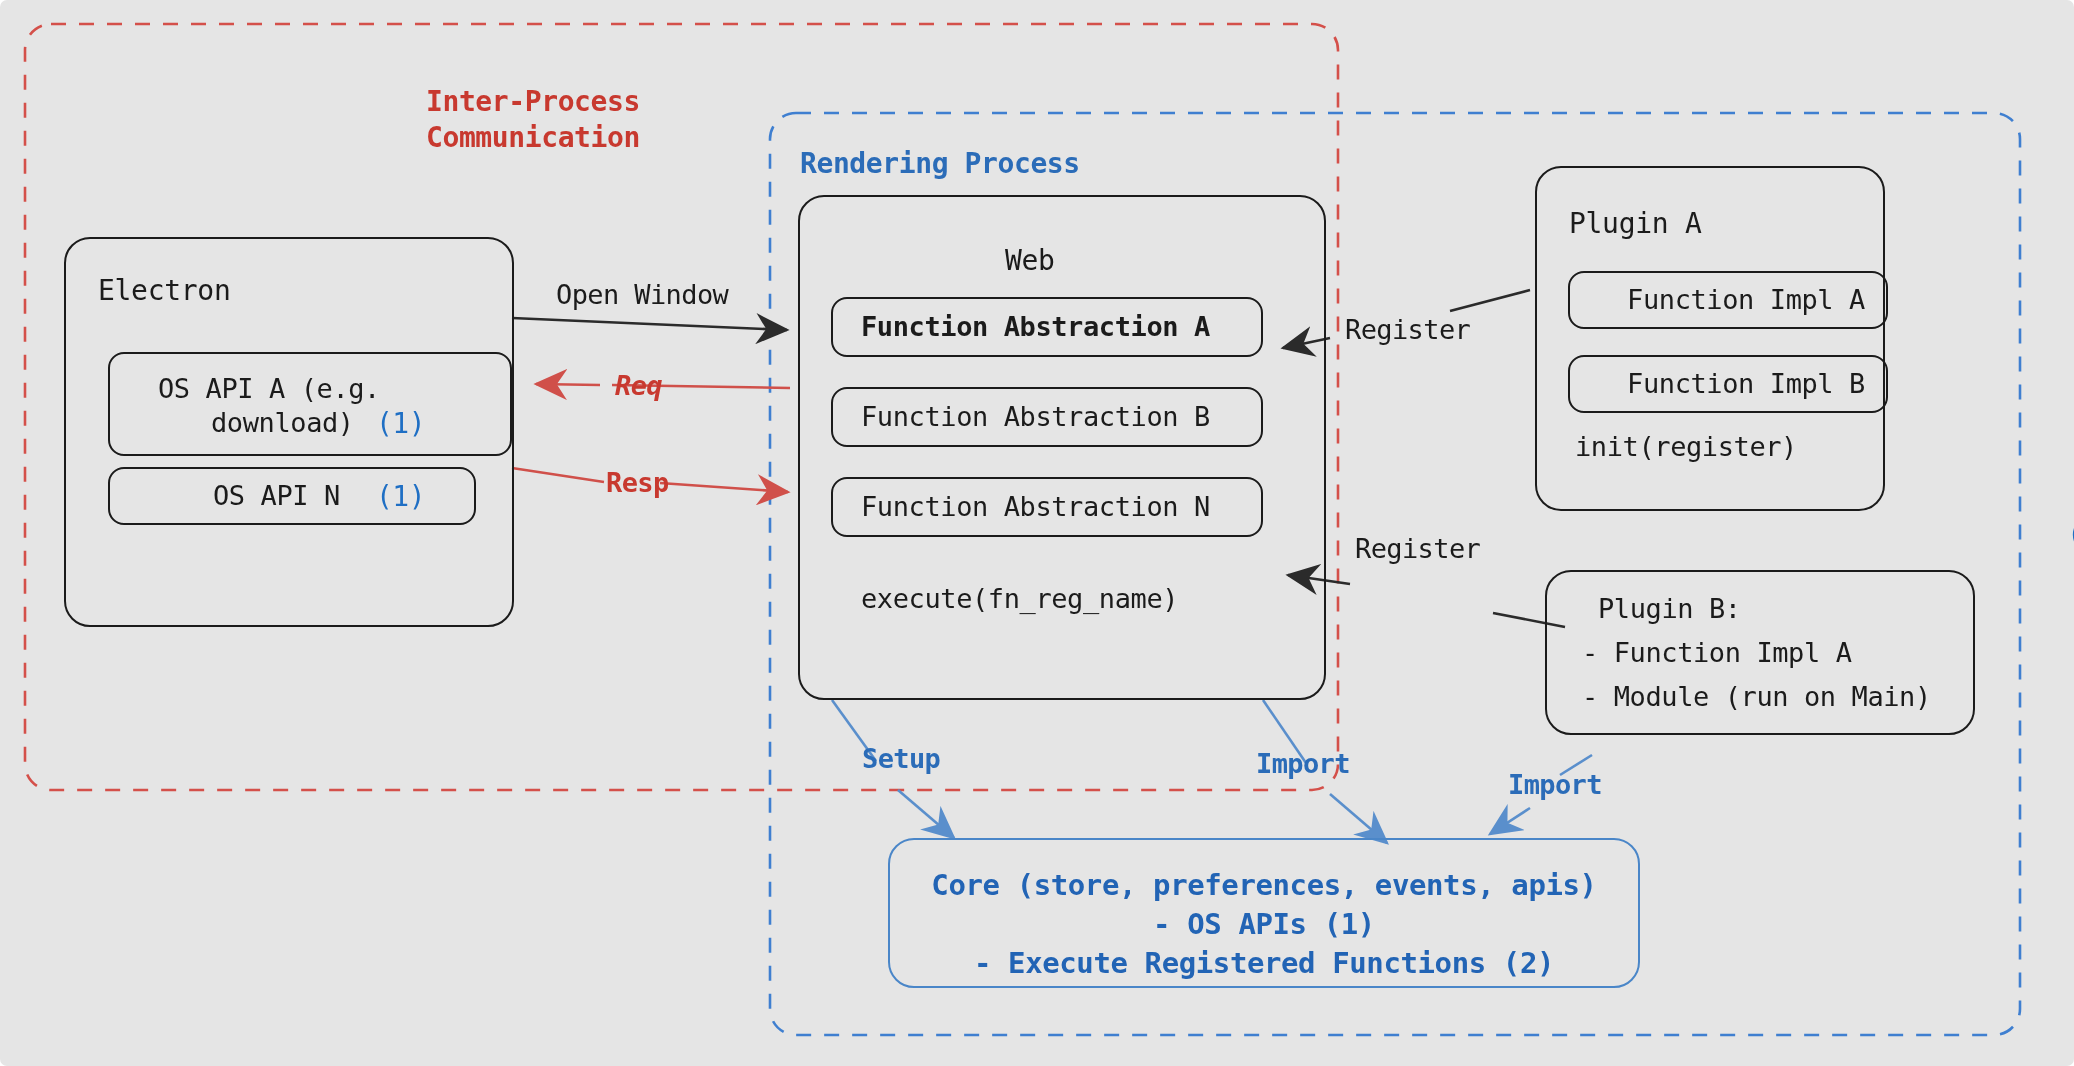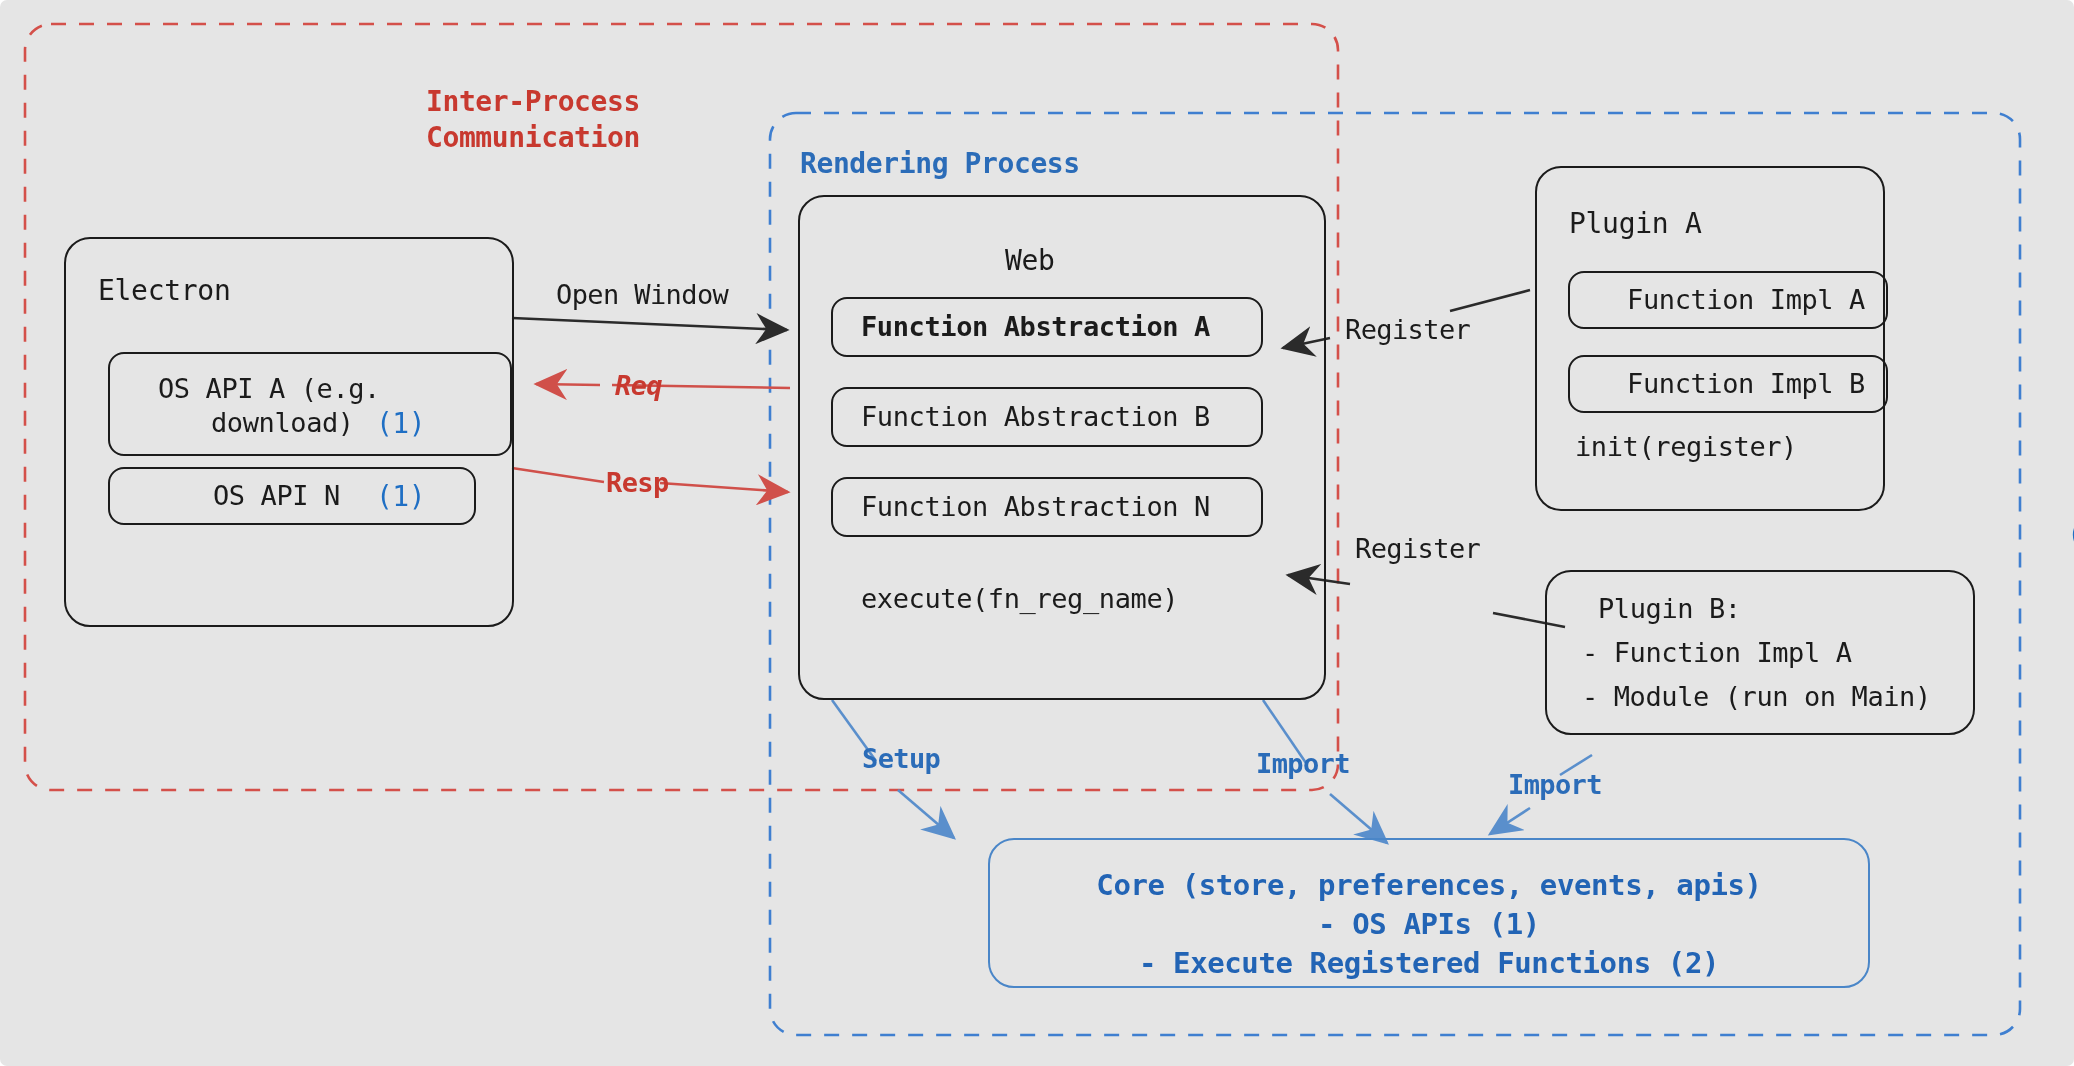--- a/index.html
+++ b/index.html
@@ -197,21 +197,21 @@
 
     <div class="txt lbl-item abs" style="left:38px; top:262px;">init(register)</div>
   </div>
 
   <div class="node rbox" style="left:1545px; top:570px; width:430px; height:165px;">
     <div class="txt lbl-item abs" style="left:51px; top:20px;">Plugin B:</div>
     <div class="txt lbl-item abs" style="left:35px; top:64px;">- Function Impl A</div>
     <div class="txt lbl-item abs" style="left:35px; top:108px;">- Module (run on Main)</div>
   </div>
 
-  <div class="node abs" style="left:988px; top:838px; width:882px; height:150px;
+  <div class="node abs" style="left:888px; top:838px; width:752px; height:150px;
               border:2.8px solid #4a86c8; border-radius:26px;">
     <div class="abs" style="left:0; top:26px; width:100%;">
       <div class="core-txt">Core (store, preferences, events, apis)</div>
       <div class="core-txt">- OS APIs (1)</div>
       <div class="core-txt">- Execute Registered Functions (2)</div>
     </div>
   </div>
 
   <div class="abs txt lbl-edge" style="left:556px; top:278px; color:#1b1b1b;">Open Window</div>
 

